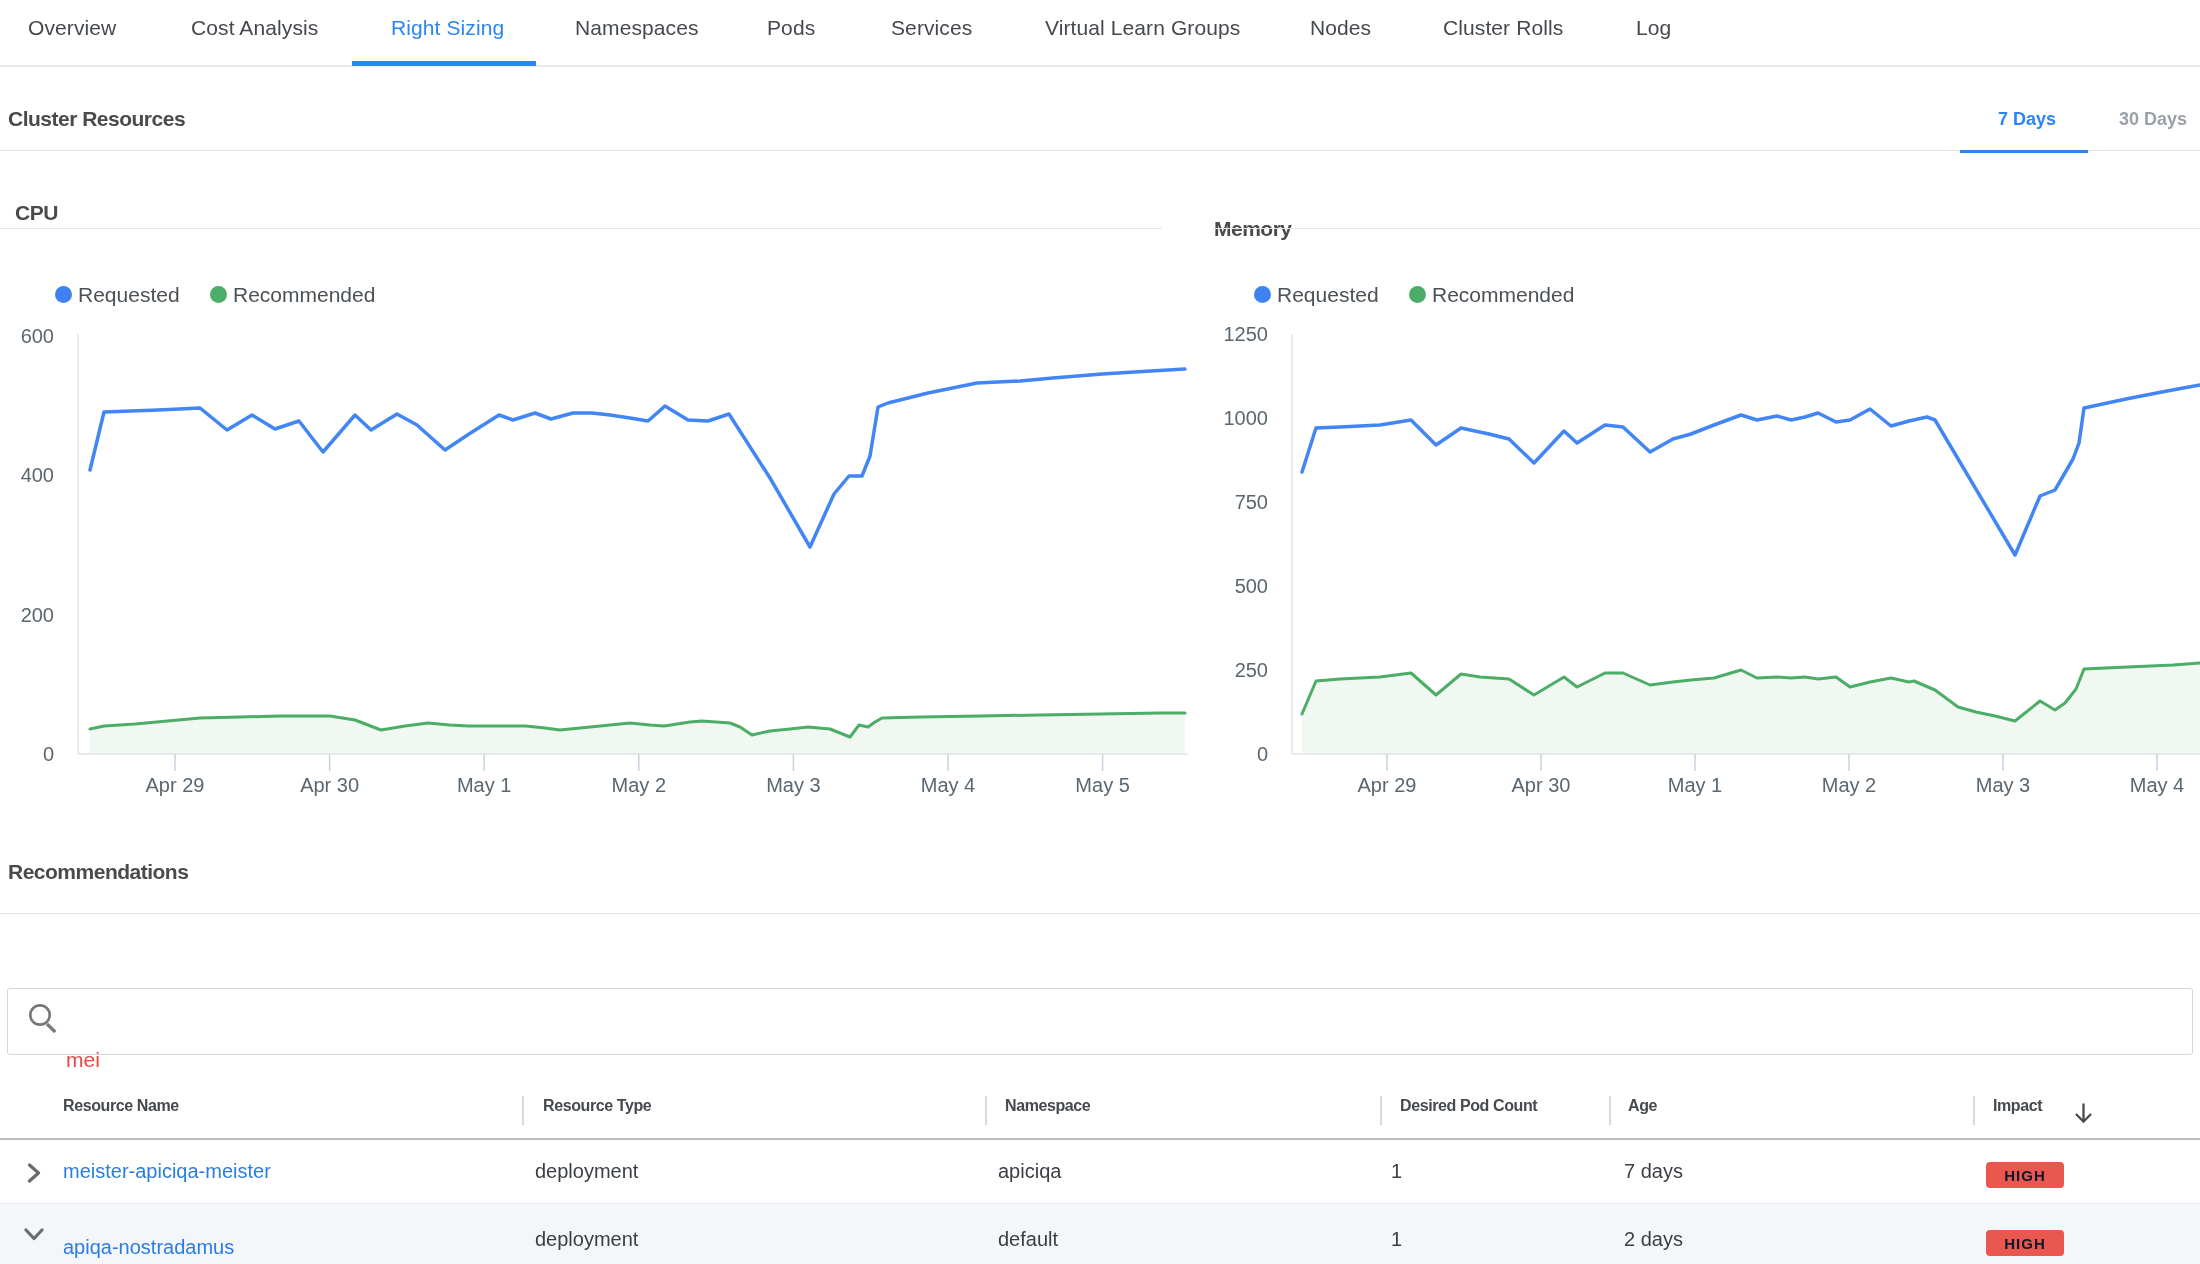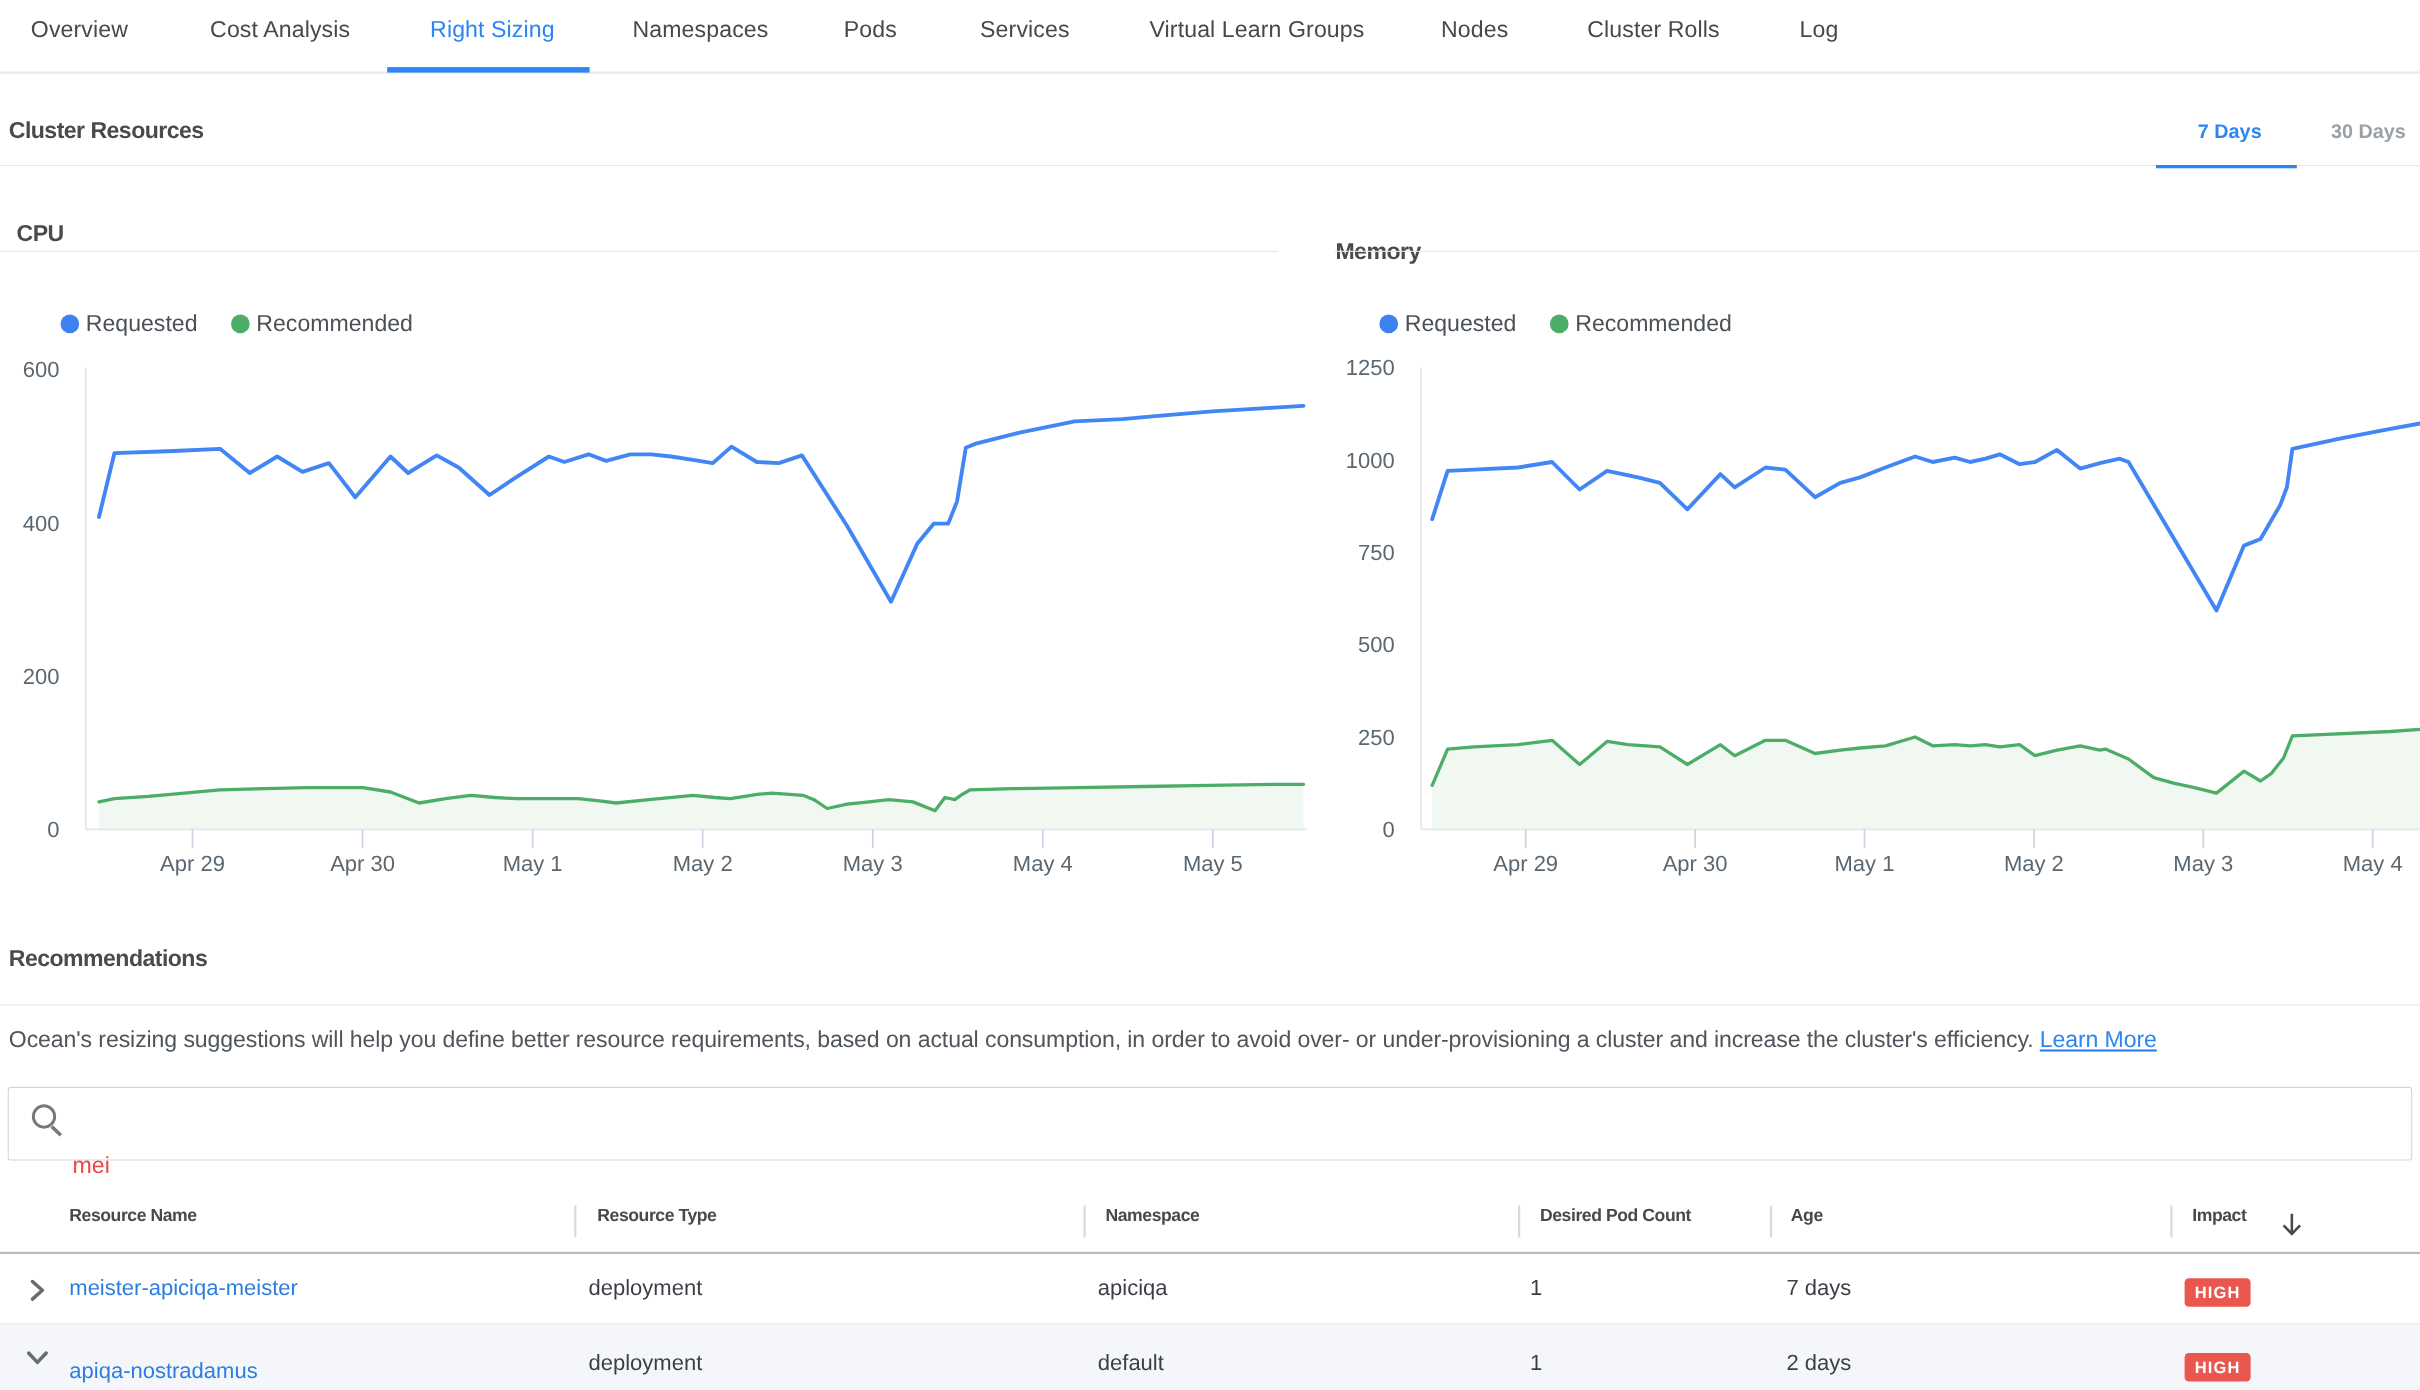--- a/index.html
+++ b/index.html
@@ -5,21 +5,21 @@
 * { margin:0; padding:0; box-sizing:border-box; }
 html,body { width:2200px; height:1264px; background:#fff; font-family:"Liberation Sans", sans-serif; }
 #page { position:relative; width:2200px; height:1264px; overflow:hidden; background:#fff; }
 .abs { position:absolute; white-space:nowrap; }
 .hline { position:absolute; height:1px; background:#e5e7e9; }
 .tab { font-size:21px; color:#45494e; top:16px; letter-spacing:0.1px; }
 .sec { font-size:21px; font-weight:bold; color:#4a4a4a; letter-spacing:-0.5px; line-height:1;text-align:right; }
 .th { font-size:16px; font-weight:bold; color:#46494d; letter-spacing:-0.4px; }
 .cell { font-size:20px; color:#3b3f45; }
 .link { font-size:20px; color:#2b7de0; }
-.badge { position:absolute; width:60px; height:26px; background:#e9574e; border-radius:4px; color:#ffffff; font-size:15px; font-weight:bold; text-align:center; line-height:27px; letter-spacing:1px; }
+.badge { position:absolute; width:78px; height:26px; background:#e9574e; border-radius:4px; color:#0f172a; font-size:15px; font-weight:bold; text-align:center; line-height:27px; letter-spacing:1px; }
 </style>
 </head>
 <body>
 <div id="page">
 
 <span class="abs tab" style="left:28px;">Overview</span>
 <span class="abs tab" style="left:191px;">Cost Analysis</span>
 <span class="abs tab" style="left:391px; color:#2b85f2;">Right Sizing</span>
 <span class="abs tab" style="left:575px;">Namespaces</span>
 <span class="abs tab" style="left:767px;">Pods</span>
@@ -95,21 +95,20 @@
 <text x="1268" y="425" text-anchor="end" font-size="20" fill="#5b6770">1000</text>
 <text x="1268" y="341" text-anchor="end" font-size="20" fill="#5b6770">1250</text>
 <polyline points="90,729 104,726 135,724 200,718 240,717 280,716 330,716 355,720 381,730 405,726 428,723 450,725 469,726 500,726 526,726 545,728 560,730 590,727 630,723 650,725 664,726 690,722 702,721 730,723 740,727 752,735 770,731 790,729 808,727 830,729 850,737 859,725 868,727 875,722 882,718 920,717 980,716 1040,715 1100,714 1160,713 1185,713" fill="none" stroke="#4cad66" stroke-width="3" stroke-linejoin="round" stroke-linecap="round"></polyline>
 <polyline points="90,470 104,412 158,410 200,408 227,430 252,415 275,429 299,421 323,452 355,415 371,430 397,414 417,425 445,450 469,434 499,415 513,420 535,413 551,419 573,413 592,413 610,415 630,418 648,421 665,406 688,420 708,421 729,414 770,478 810,547 834,494 849,476 862,476 870,456 878,407 888,403 928,393 977,383 1020,381 1053,378 1102,374 1151,371 1185,369" fill="none" stroke="#4285f4" stroke-width="3.5" stroke-linejoin="round" stroke-linecap="round"></polyline>
 <polyline points="1302,714 1316,681 1340,679 1380,677 1411,673 1436,695 1461,674 1480,677 1509,679 1534,695 1564,677 1577,687 1605,673 1623,673 1650,685 1673,682 1691,680 1714,678 1741,670 1757,678 1777,677 1791,678 1805,677 1818,679 1836,677 1850,687 1870,682 1891,678 1909,682 1914,681 1935,690 1958,707 1976,712 1995,716 2015,721 2040,701 2055,710 2065,703 2076,689 2084,669 2105,668 2173,665 2200,663" fill="none" stroke="#4cad66" stroke-width="3" stroke-linejoin="round" stroke-linecap="round"></polyline>
 <polyline points="1302,472 1316,428 1340,427 1380,425 1411,420 1436,445 1461,428 1489,434 1509,439 1534,463 1564,431 1577,443 1605,425 1623,427 1650,452 1673,439 1691,434 1714,425 1741,415 1757,420 1777,416 1791,420 1805,417 1818,413 1836,422 1850,420 1870,409 1891,426 1909,421 1927,417 1935,420 2015,555 2040,496 2055,490 2073,459 2079,443 2084,408 2126,399 2167,391 2200,385" fill="none" stroke="#4285f4" stroke-width="3.5" stroke-linejoin="round" stroke-linecap="round"></polyline>
 </svg>
 
 <div class="abs sec" style="left:8px; top:861px;">Recommendations</div>
 <div class="hline" style="left:0; top:913px; width:2200px;"></div>
-<div class="abs" style="left:8px; top:934px; font-size:21px; letter-spacing:-0.1px; color:#4e555c;">Ocean's resizing suggestions will help you define better resource requirements, based on actual consumption, in order to avoid over- or under-provisioning a cluster and increase the cluster's efficiency. <span style="color:#2b85f2; text-decoration:underline;">Learn More</span></div>
 
 <div class="abs" style="left:7px; top:988px; width:2186px; height:67px; border:1px solid #d3d6da; border-radius:3px;"></div>
 <svg class="abs" style="left:28px; top:1003px;" width="32" height="32" viewBox="0 0 32 32">
       <circle cx="12" cy="12" r="9.7" fill="none" stroke="#787878" stroke-width="2.7"></circle>
       <line x1="19" y1="21" x2="27.3" y2="29" stroke="#787878" stroke-width="3.2"></line>
     </svg>
 <span class="abs" style="left:66px; top:1048px; font-size:21px; color:#ef4444;">mei</span>
 
 <span class="abs th" style="left:63px; top:1097px;">Resource Name</span>
 <span class="abs th" style="left:543px; top:1097px;">Resource Type</span>

